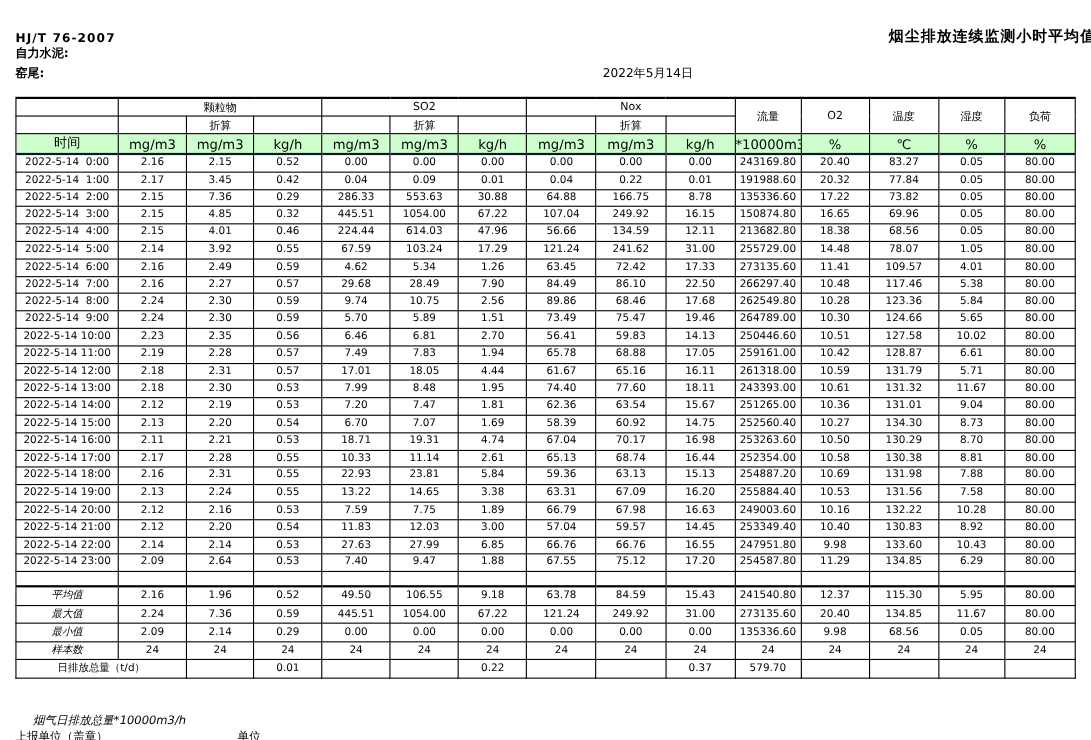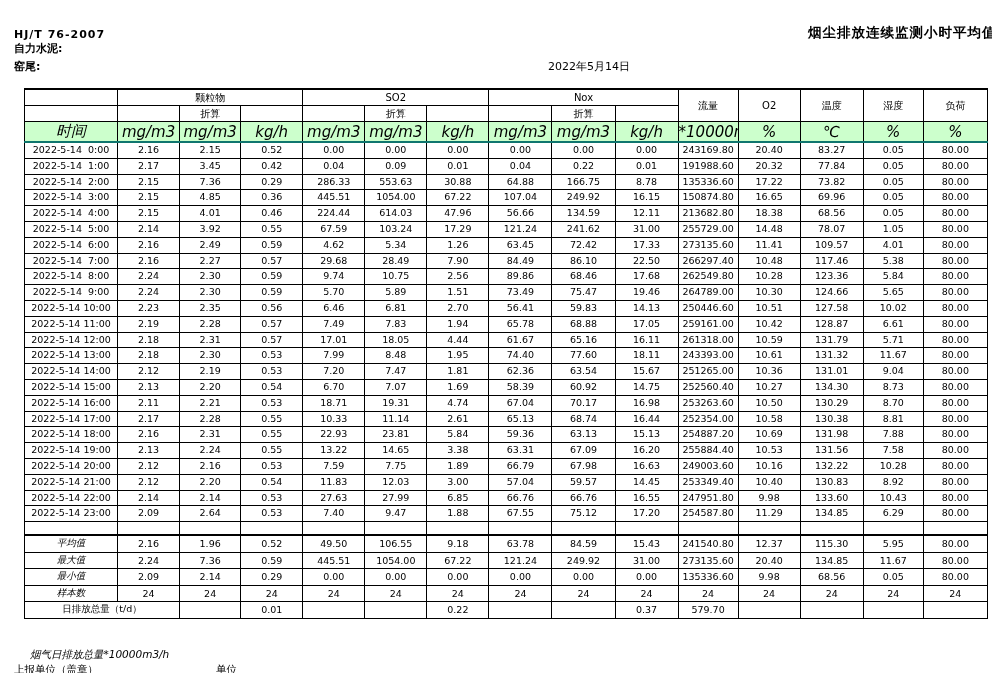--- a/index.html
+++ b/index.html
@@ -7,30 +7,30 @@
     width:992px;height:673px;position:relative;
     font-family:"DejaVu Sans","Liberation Sans",sans-serif;
     color:#000;
   }
   .std-code{position:absolute;left:14px;top:4px;font-size:11px;font-weight:bold;letter-spacing:1px;margin-top:24px;}
   .report-title{position:absolute;left:0;top:24px;width:100%;text-align:right;font-size:13.5px;font-weight:bold;letter-spacing:1px;margin-left:48px;}
   .company-line{position:absolute;left:14px;top:41px;font-size:11px;font-weight:bold;}
   .site-line{position:absolute;left:14px;top:59px;font-size:11px;font-weight:bold;}
   .date-line{position:absolute;left:548px;top:59px;font-size:11px;font-weight:normal;}
   table.report{
-    position:absolute;left:24px;top:88px;width:964px;
+    position:absolute;left:14px;top:88px;width:964px;
     border-collapse:collapse;table-layout:fixed;
     border:1px solid #000;border-top:2px solid #000;
   }
   table.report td{
     border:1px solid #000;text-align:center;vertical-align:middle;
     font-size:9.5px;padding:0;overflow:hidden;white-space:pre;
   }
   tr.hdr-row td{height:15px;font-size:10px;}
-  tr.units-row td{height:15px;background:#ccffcc;border-bottom:2px solid #0f766e;font-size:15px;font-style:italic;}
+  tr.units-row td{height:15px;background:#ccffcc;border-bottom:2px solid #0f172a;font-size:12px;}
   tr.data-row td{height:14.8px;line-height:14.8px;}
   tr.spacer-row td{height:12px;}
   tr.summary-row td{height:15.5px;font-size:9.5px;}
   tr.first-summary td{border-top:2px solid #000;}
   td.label-cell{font-size:10px;font-style:italic;}
   td.total-label{text-align:left;padding-left:2px;font-size:10px;}
   .footer-line1{position:absolute;left:30px;top:648px;font-size:10.5px;font-style:italic;}
   .footer-line2{position:absolute;left:14px;top:663px;font-size:10.5px;}
   .footer-line2 .unit-label{margin-left:118px;}
 </style>
@@ -152,21 +152,21 @@
         <td>135336.60</td>
         <td>17.22</td>
         <td>73.82</td>
         <td>0.05</td>
         <td>80.00</td>
       </tr>
       <tr class="data-row">
         <td>2022-5-14  3:00</td>
         <td>2.15</td>
         <td>4.85</td>
-        <td>0.36</td>
+        <td>0.32</td>
         <td>445.51</td>
         <td>1054.00</td>
         <td>67.22</td>
         <td>107.04</td>
         <td>249.92</td>
         <td>16.15</td>
         <td>150874.80</td>
         <td>16.65</td>
         <td>69.96</td>
         <td>0.05</td>

